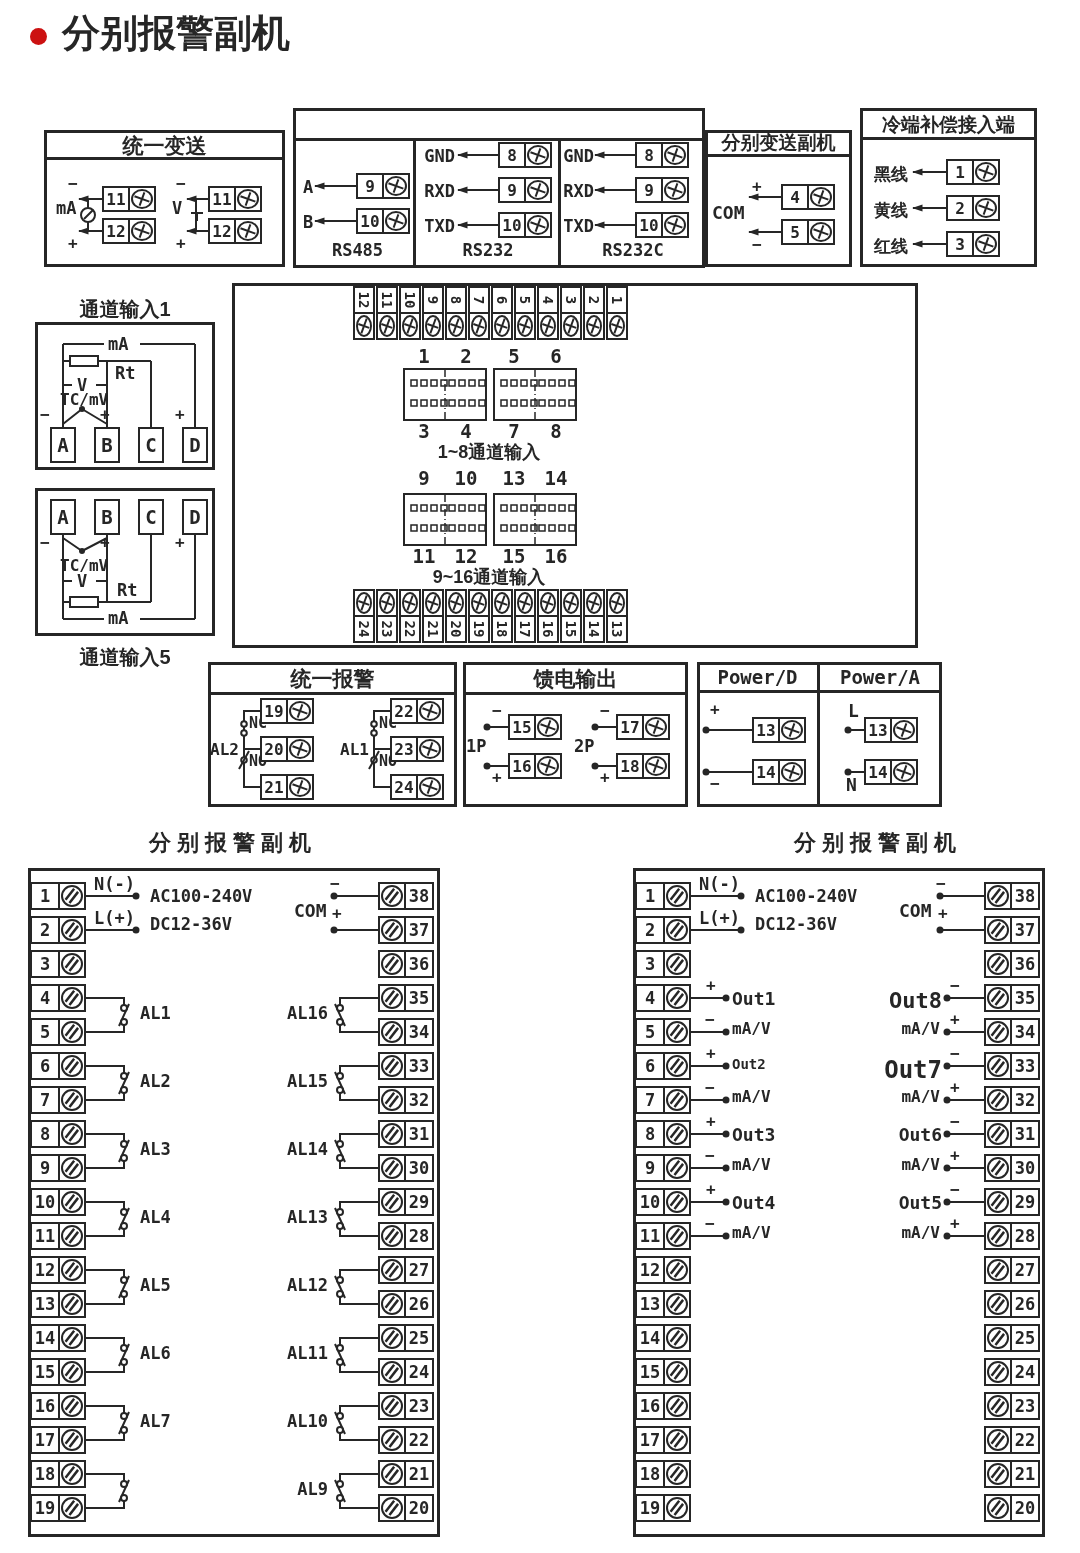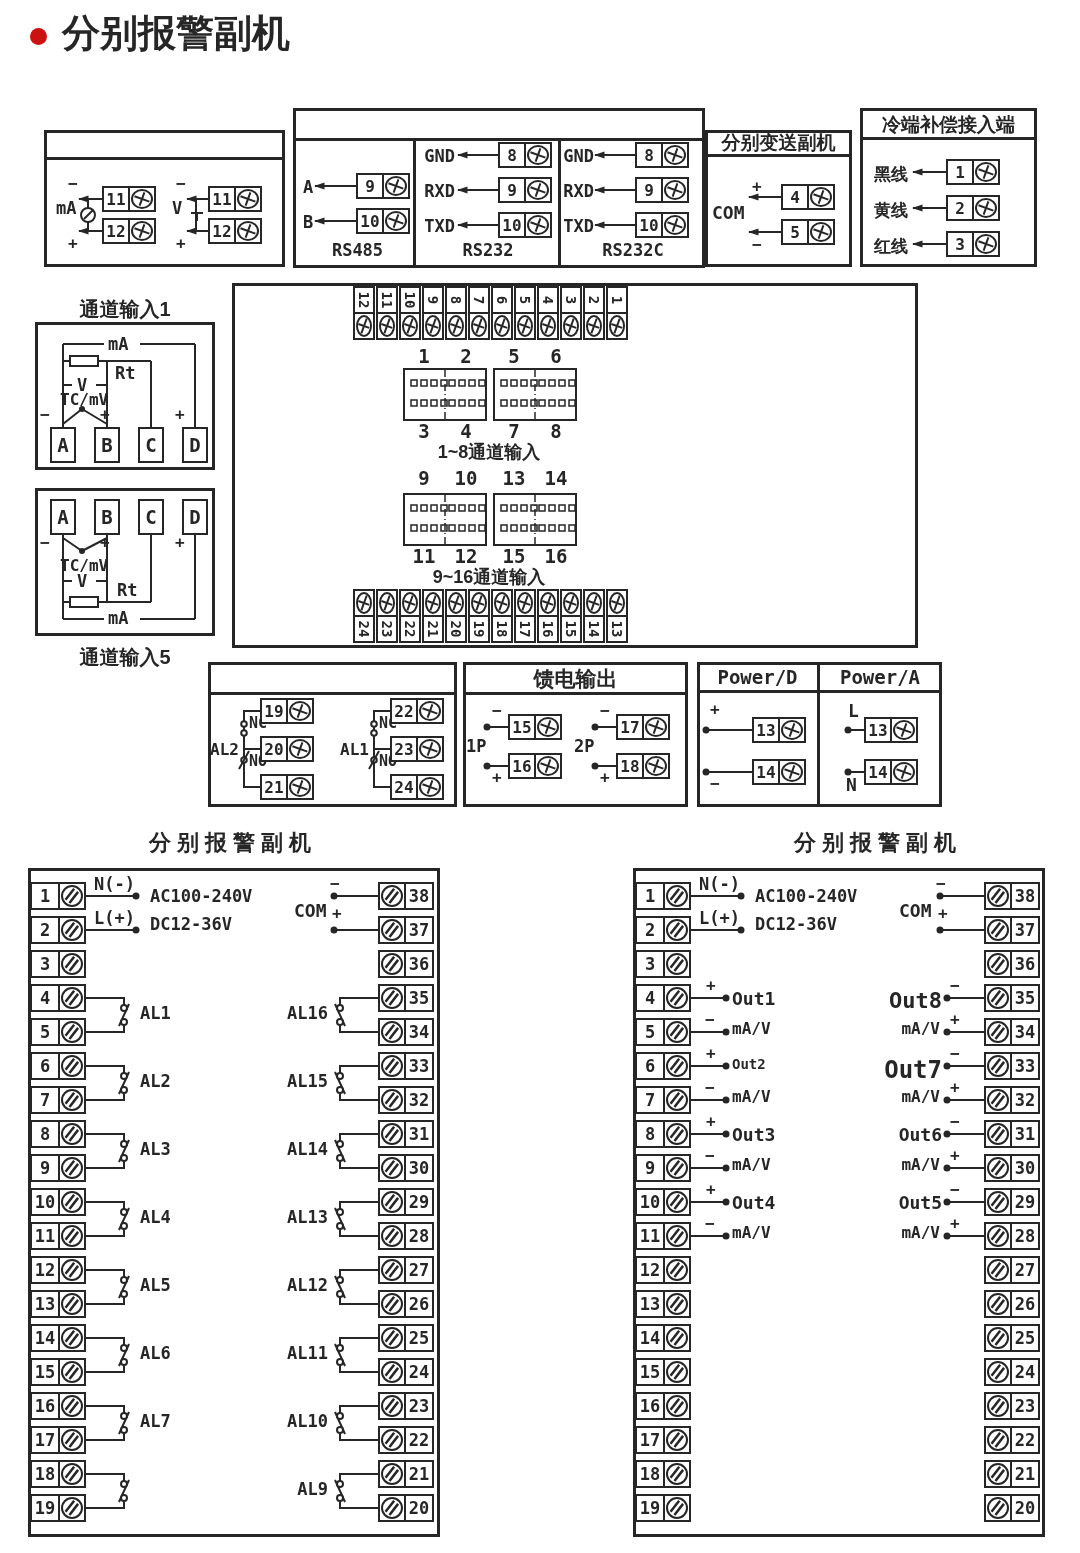--- a/index.html
+++ b/index.html
@@ -198,24 +198,26 @@
     <circle cx="947" cy="998" r="3.5" fill="#262626" stroke="none"></circle>
       <circle cx="947" cy="1032" r="3.5" fill="#262626" stroke="none"></circle>
     <circle cx="947" cy="1066" r="3.5" fill="#262626" stroke="none"></circle>
       <circle cx="947" cy="1100" r="3.5" fill="#262626" stroke="none"></circle>
     <circle cx="947" cy="1134" r="3.5" fill="#262626" stroke="none"></circle>
       <circle cx="947" cy="1168" r="3.5" fill="#262626" stroke="none"></circle>
     <circle cx="947" cy="1202" r="3.5" fill="#262626" stroke="none"></circle>
       <circle cx="947" cy="1236" r="3.5" fill="#262626" stroke="none"></circle>
   </svg>
 
+  <span class="bt" style="left:44px;top:132px;width:241px;font-size:21px">统一变送</span>
   <span class="bt" style="left:705px;top:130px;width:147px;font-size:19px">分别变送副机</span>
   <span class="bt" style="left:860px;top:112px;width:177px;font-size:19px">冷端补偿接入端</span>
   <span class="bt" style="left:35px;top:296px;width:180px;font-size:20px">通道输入1</span>
   <span class="bt" style="left:35px;top:644px;width:180px;font-size:20px">通道输入5</span>
+  <span class="bt" style="left:208px;top:665px;width:249px;font-size:21px">统一报警</span>
   <span class="bt" style="left:463px;top:665px;width:225px;font-size:21px">馈电输出</span>
   <span class="bt" style="left:697px;top:666px;width:121px;font-size:19px;font-family:'DejaVu Sans Mono',monospace">Power/D</span>
   <span class="bt" style="left:818px;top:666px;width:124px;font-size:19px;font-family:'DejaVu Sans Mono',monospace">Power/A</span>
   <span class="bt" style="left:125px;top:828px;width:216px;font-size:22px;letter-spacing:6px">分别报警副机</span>
   <span class="bt" style="left:770px;top:828px;width:216px;font-size:22px;letter-spacing:6px">分别报警副机</span>
 
   <span class="lb" style="left:56px;top:198px">mA</span>
   <span class="lb sg" style="left:68px;top:174px">−</span>
   <span class="lb sg" style="left:68px;top:234px">+</span>
   <div class="tc" style="left:102px;top:186px">

